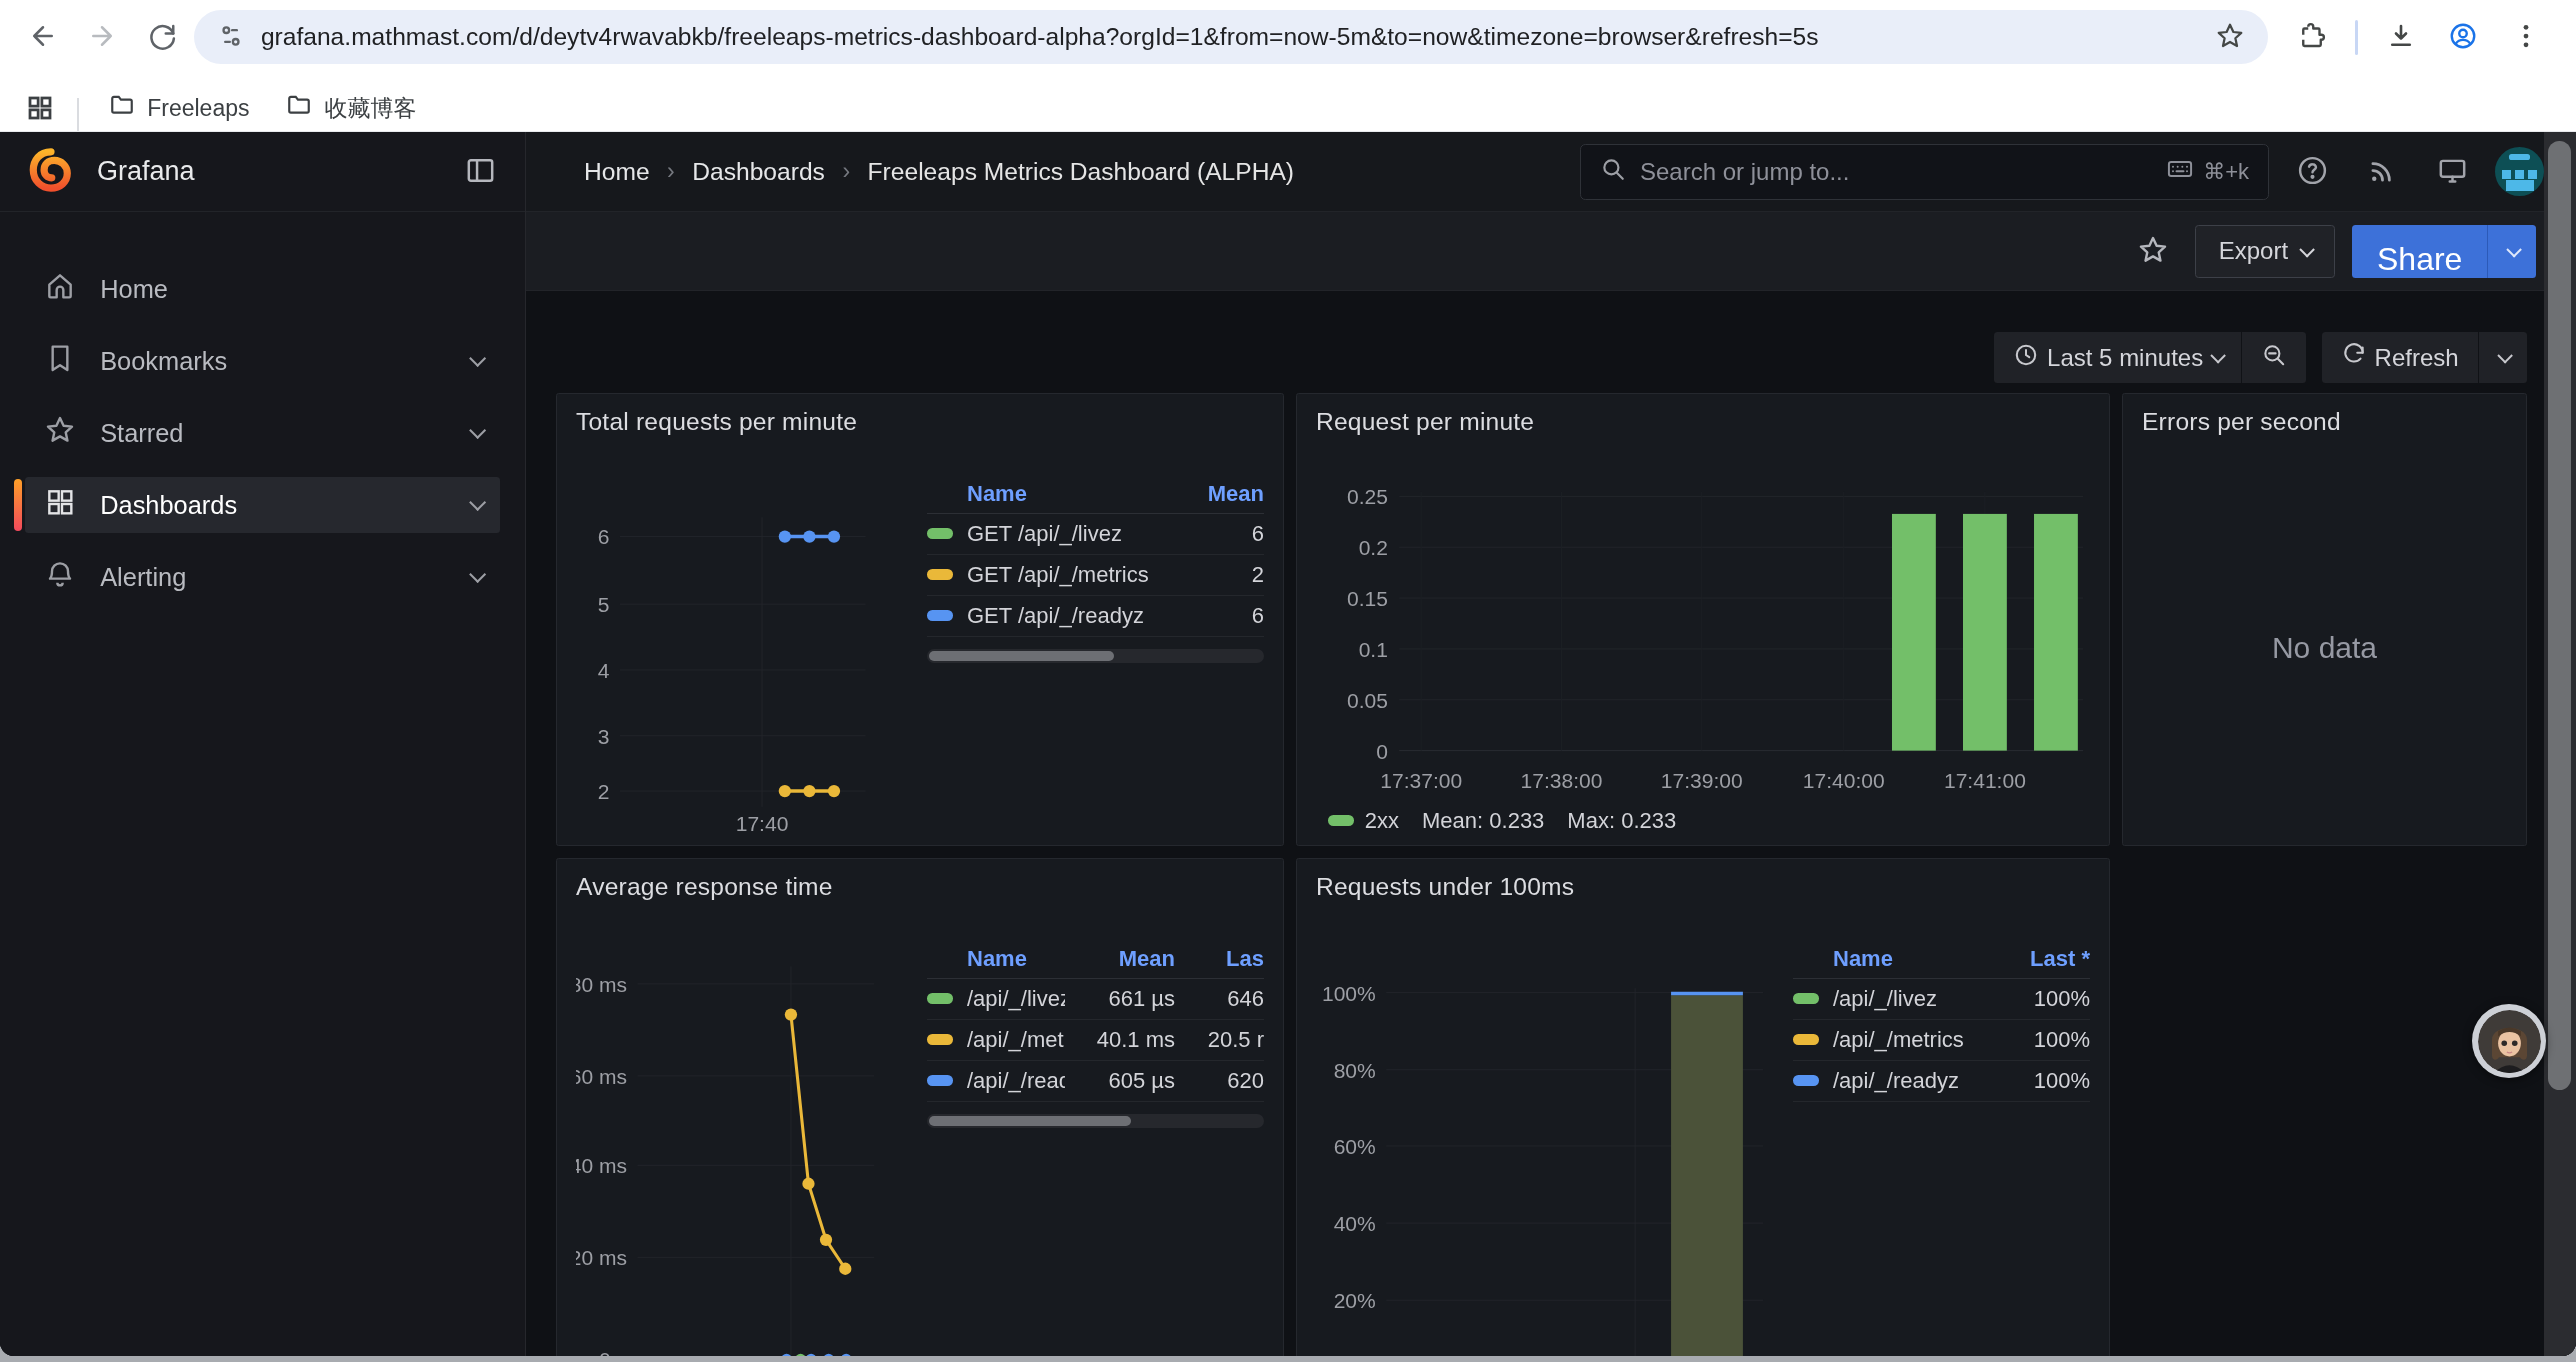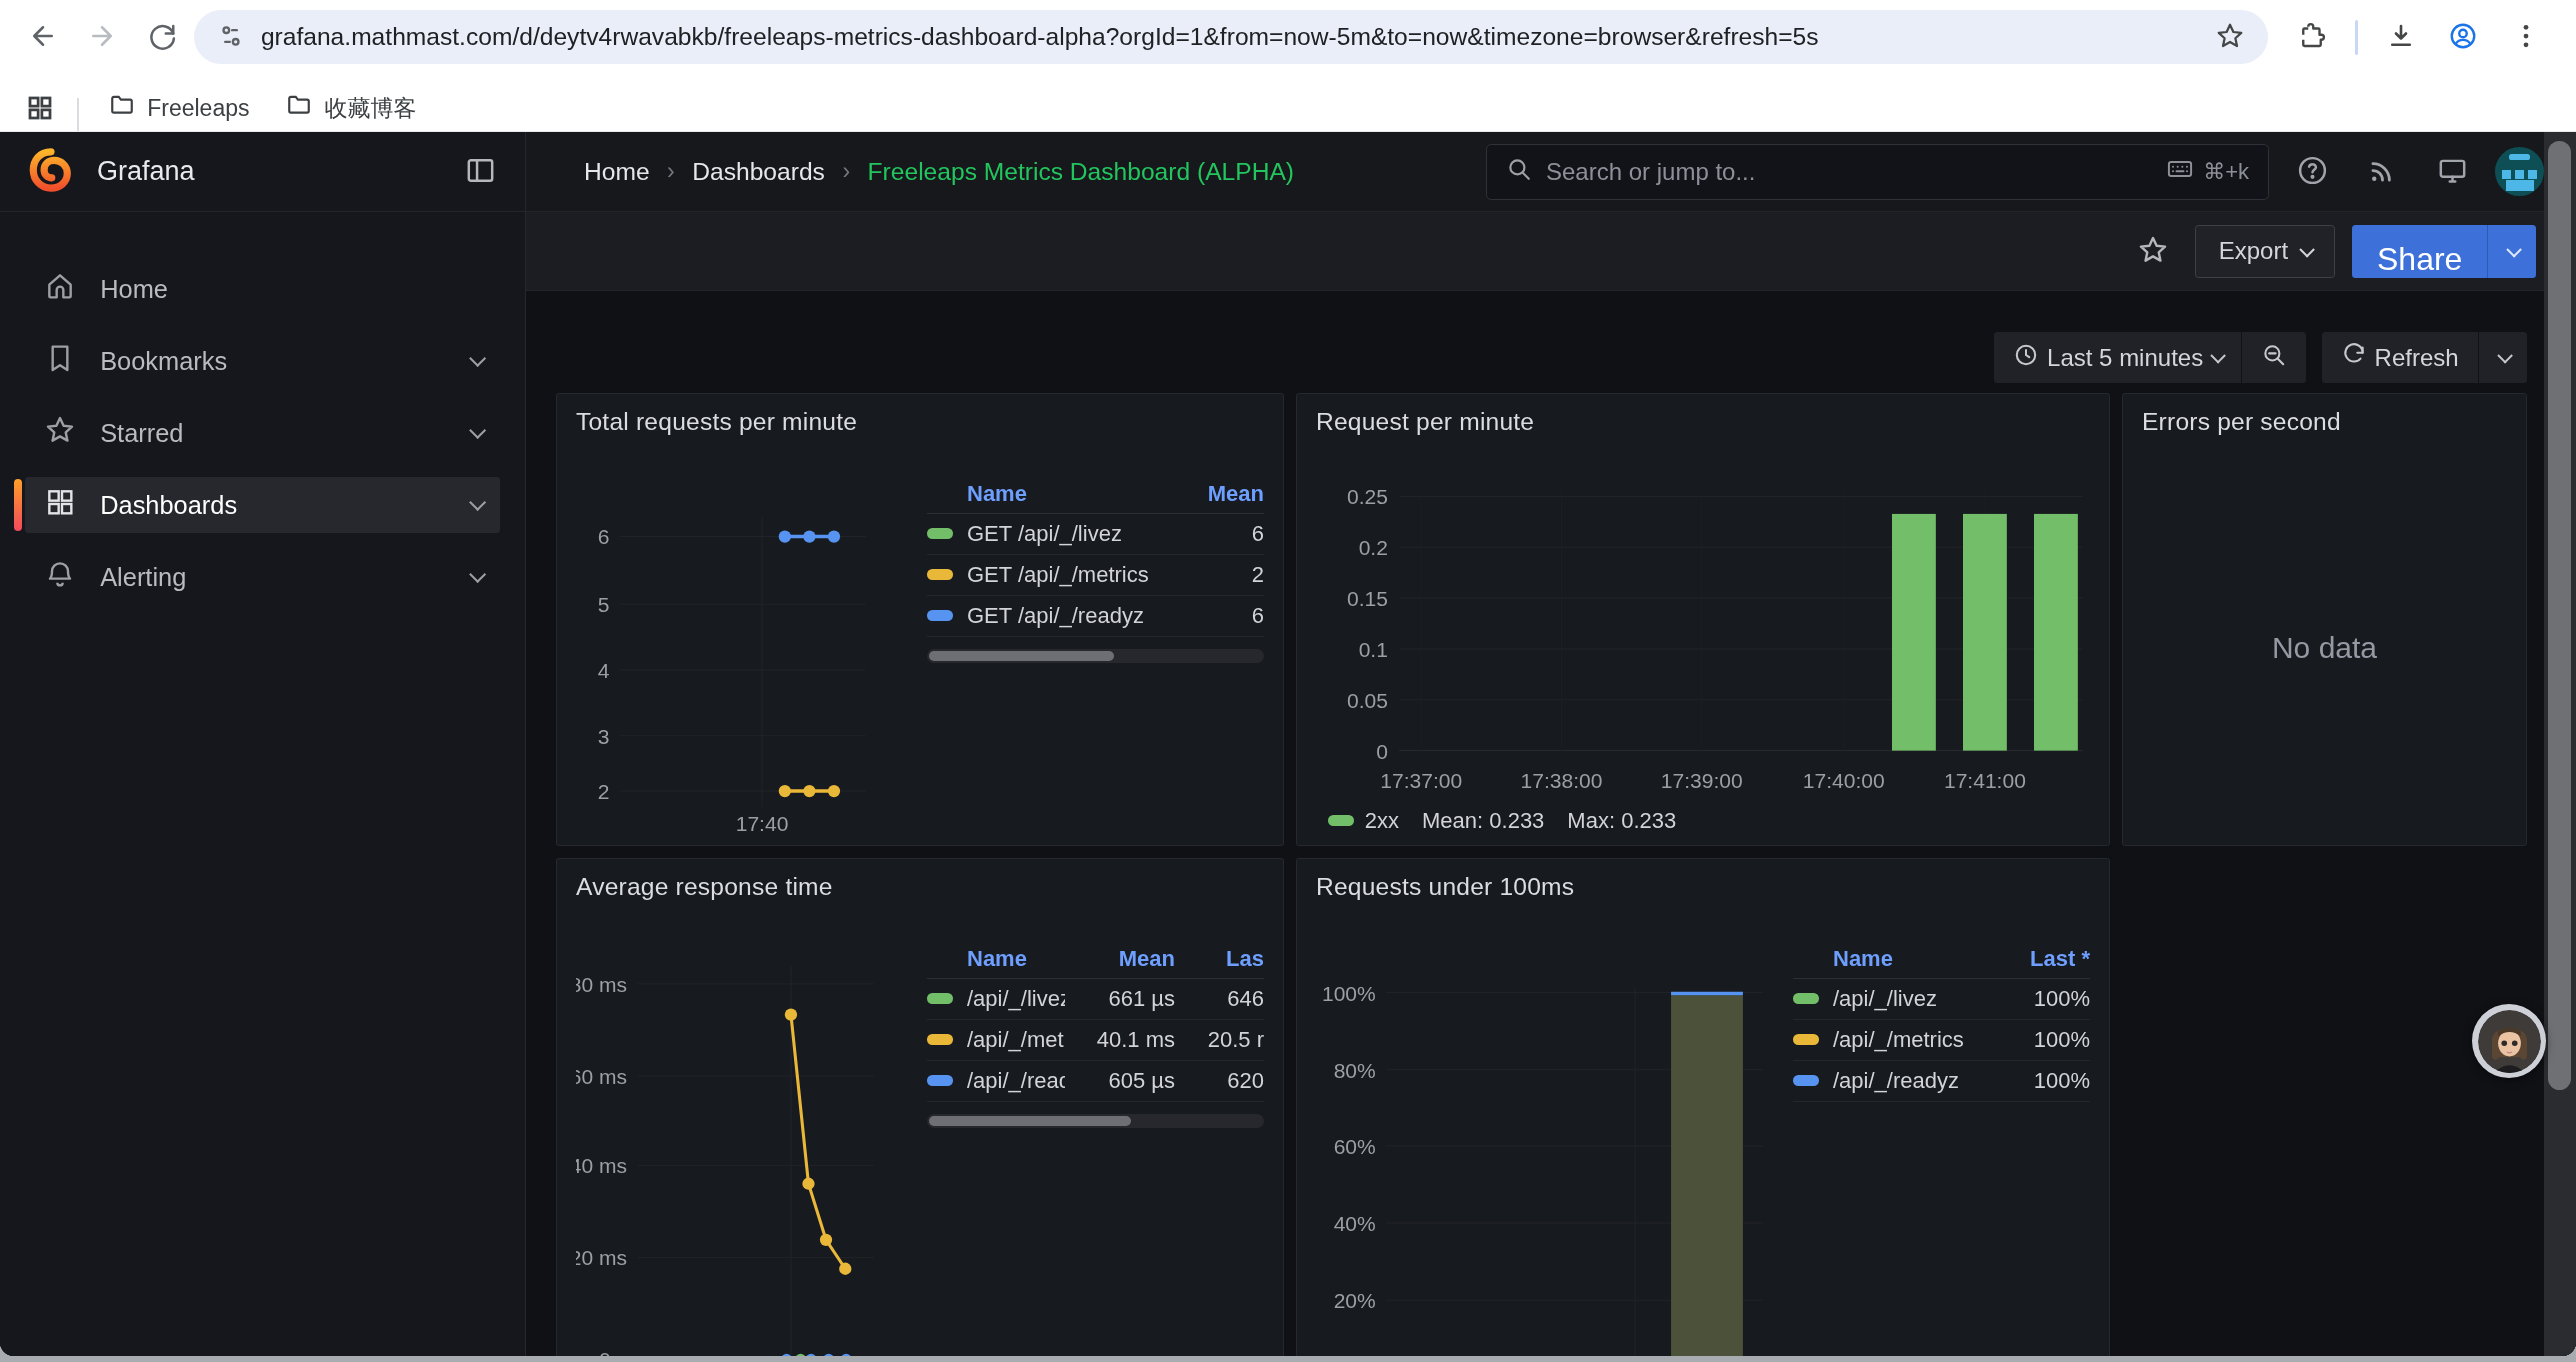--- a/index.html
+++ b/index.html
@@ -35,23 +35,23 @@
   .menu-item.selected { background: #26282e; color: #ffffff; }
   .menu-item.selected svg { color: #e3e4e6; }
   .menu-item.selected::before { content: ""; position: absolute; left: -10.5px; top: 1.8px; bottom: 1.8px; width: 8px; border-radius: 4.4px; background: linear-gradient(180deg, #ffa028, #f2495c); }
   .chev { width: 12.3px; height: 12.3px; border-right: 2.6px solid #9d9fa5; border-bottom: 2.6px solid #9d9fa5; transform: rotate(45deg) translateY(-3.5px); margin-left: auto; }
 
   
   .main { flex: 1; display: flex; flex-direction: column; min-width: 0; }
   .nav-row { height: 80px; background: #16181c; border-bottom: 0.9px solid #222429; display: flex; align-items: center; padding: 0 32px 0 58px; gap: 16px; }
   .breadcrumb { display: flex; align-items: center; gap: 17.5px; font-size: 24.6px; white-space: nowrap; }
   .crumb { color: #e6e7e9; }
-  .crumb.current { color: #22c55e; }
+  .crumb.current { color: #e5e5e5; }
   .crumb-sep { color: #75787f; font-size: 23px; }
-  .search-box { margin-left: auto; width: 783px; height: 56px; background: #111318; border: 0.9px solid #2f3238; border-radius: 5.3px; display: flex; align-items: center; gap: 14px; padding: 0 19px; color: #8e9099; font-size: 24px; }
+  .search-box { margin-left: auto; width: 689px; height: 56px; background: #111318; border: 0.9px solid #2f3238; border-radius: 5.3px; display: flex; align-items: center; gap: 14px; padding: 0 19px; color: #8e9099; font-size: 24px; }
   .search-box .grow { flex: 1; }
   .kbd-hint { display: flex; align-items: center; gap: 8.8px; color: #8e9099; font-size: 22px; }
   .navicon-btn { width: 54px; height: 54px; display: flex; align-items: center; justify-content: center; color: #a2a4ab; }
   .navicon-btn svg { width: 33px; height: 33px; }
   .avatar-pixel { width: 49px; height: 49px; border-radius: 50%; background: #0d4f55; overflow: hidden; position: relative; flex: 0 0 auto; }
   .avatar-pixel i { position: absolute; background: #4db8e8; }
 
   .toolbar-row { height: 79px; background: #1b1d22; border-bottom: 0.9px solid #222429; display: flex; align-items: center; justify-content: flex-end; gap: 17.5px; padding: 0 40px; }
   .star-btn { width: 49px; height: 49px; display: flex; align-items: center; justify-content: center; color: #b5b7bd; }
   .star-btn svg { width: 32px; height: 32px; }

